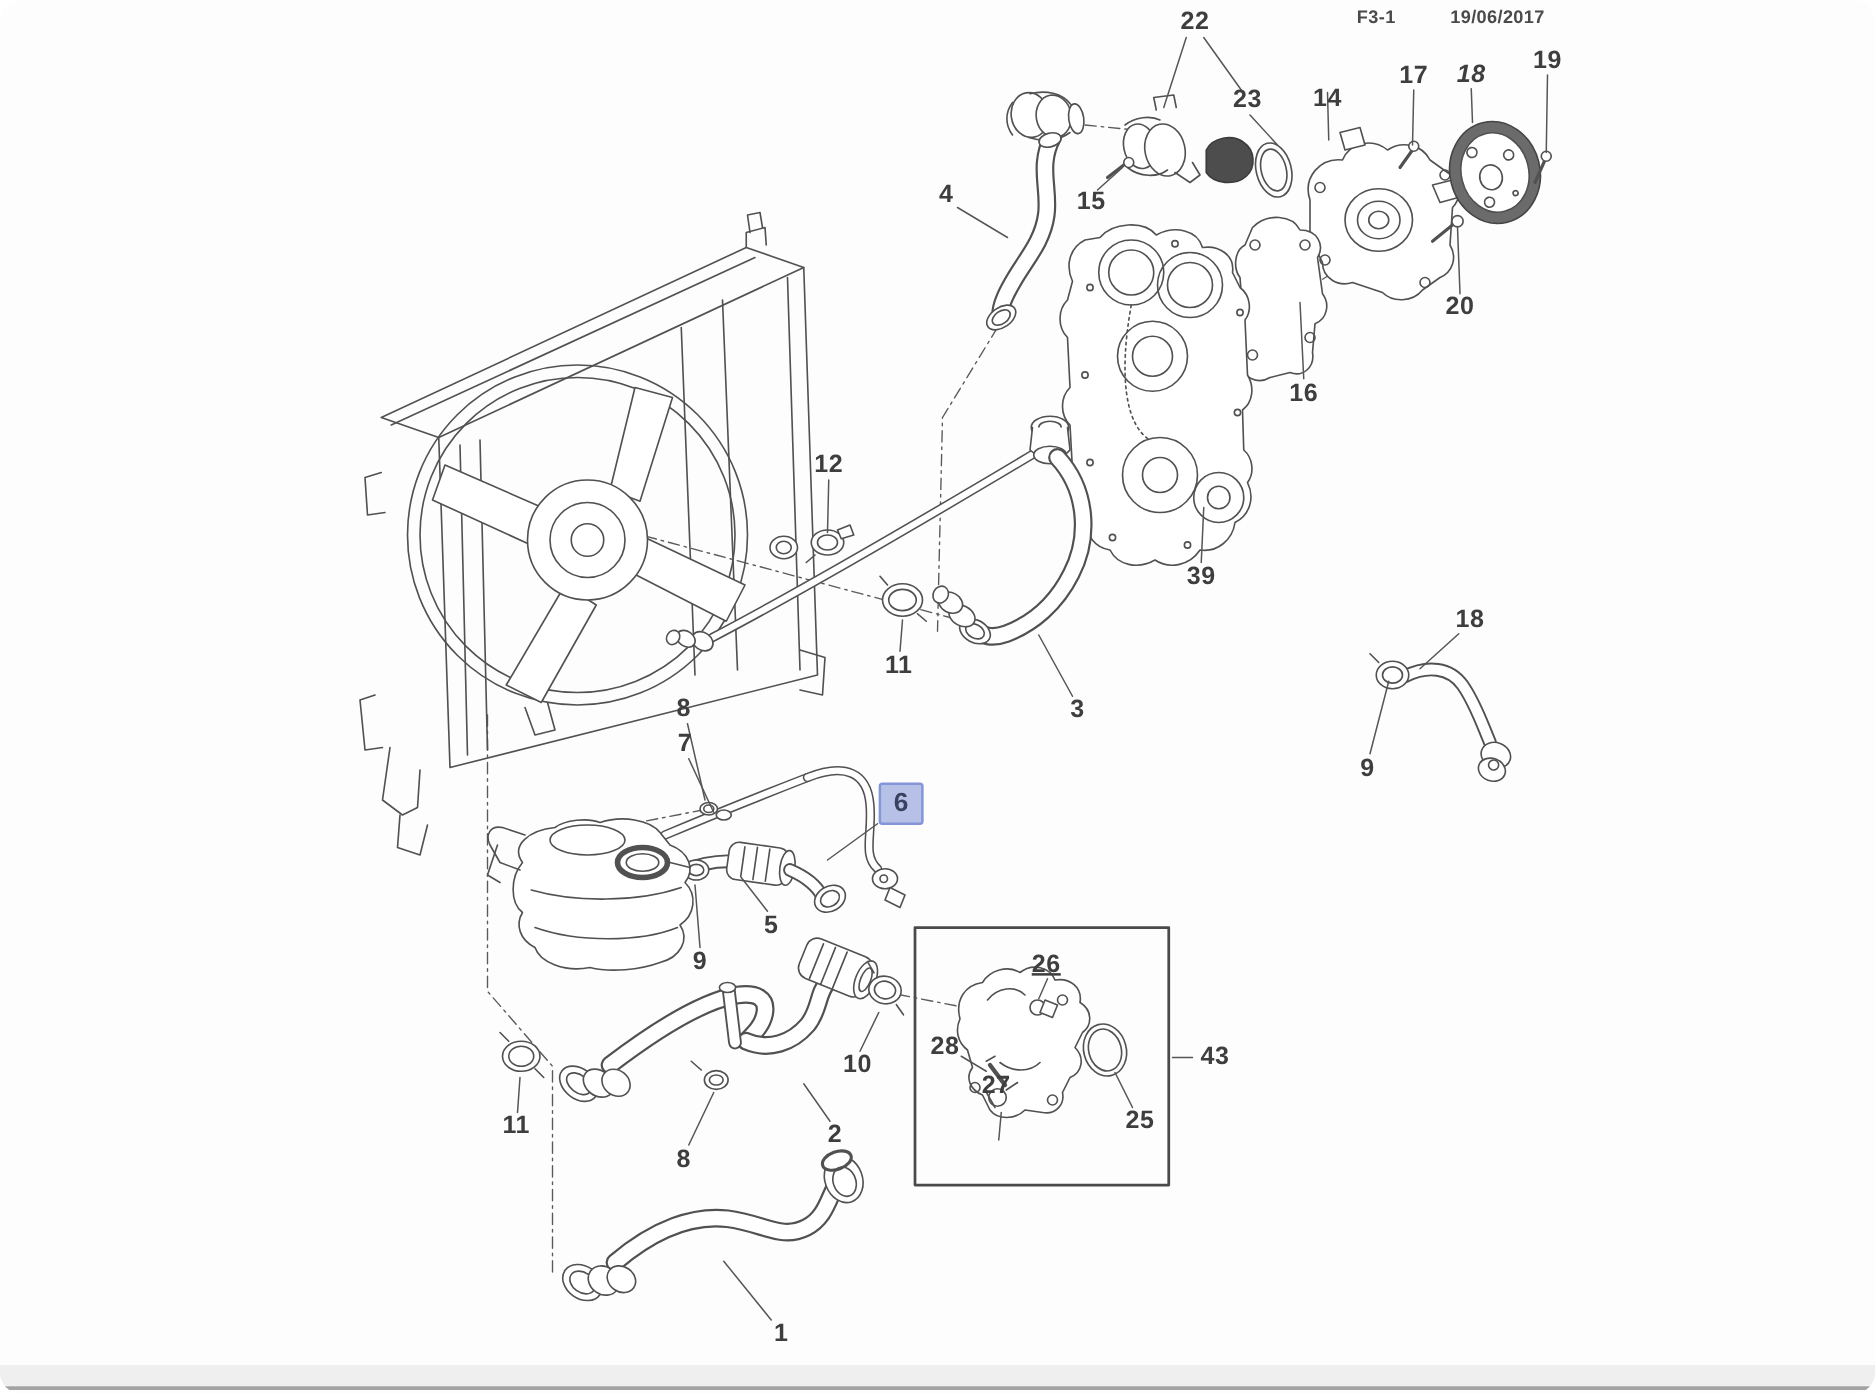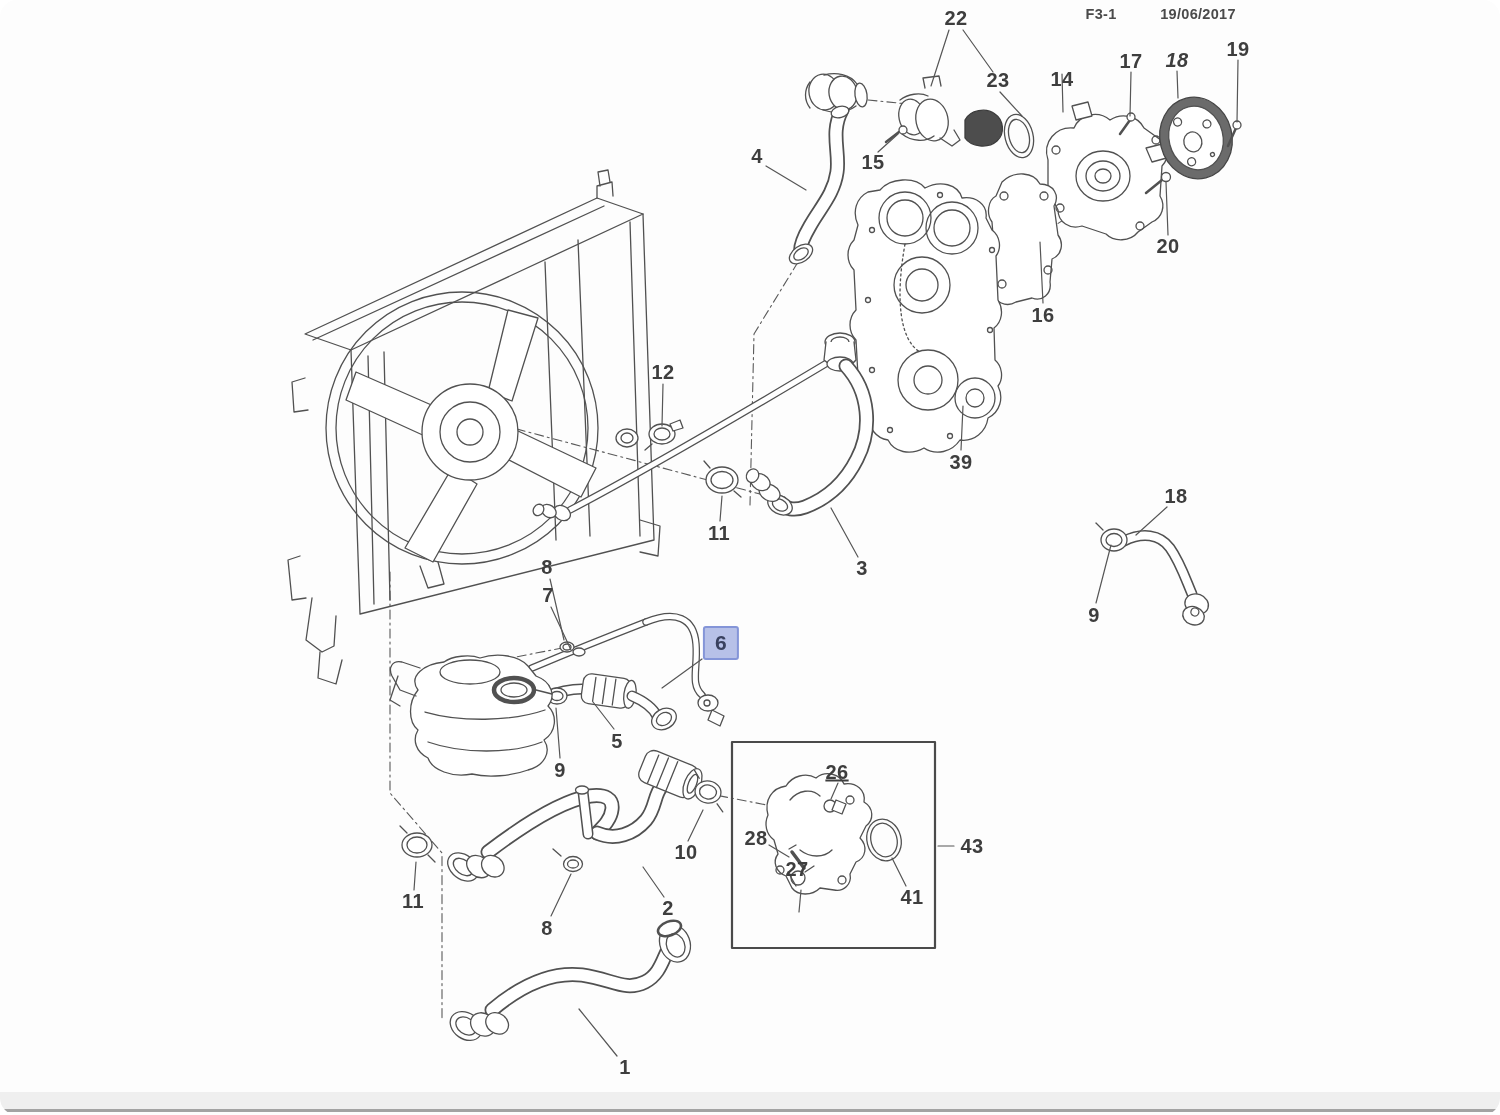--- a/index.html
+++ b/index.html
@@ -414,21 +414,21 @@
       <div class="part-label" style="left: 1094px; top: 615px;">9</div>
       <div class="part-label" style="left: 686px; top: 852px;">10</div>
       <div class="part-label" style="left: 668px; top: 908px;">2</div>
       <div class="part-label" style="left: 547px; top: 928px;">8</div>
       <div class="part-label" style="left: 413px; top: 901px;">11</div>
       <div class="part-label" style="left: 625px; top: 1067px;">1</div>
       <div class="part-label" style="left: 972px; top: 846px;">43</div>
       <div class="part-label" style="left: 837px; top: 772px; text-decoration: underline;">26</div>
       <div class="part-label" style="left: 756px; top: 838px;">28</div>
       <div class="part-label" style="left: 797px; top: 869px;">27</div>
-      <div class="part-label" style="left: 912px; top: 897px;">41</div>
+      <div class="part-label" style="left: 912px; top: 897px;">25</div>
     </div>
 
 <div class="hdr" style="left:1101px;top:14px;">F3-1</div>
 <div class="hdr" style="left:1198px;top:14px;">19/06/2017</div>
 
 <div class="bottom-band"></div>
 <div class="bottom-line"></div>
 
 </div>
 

